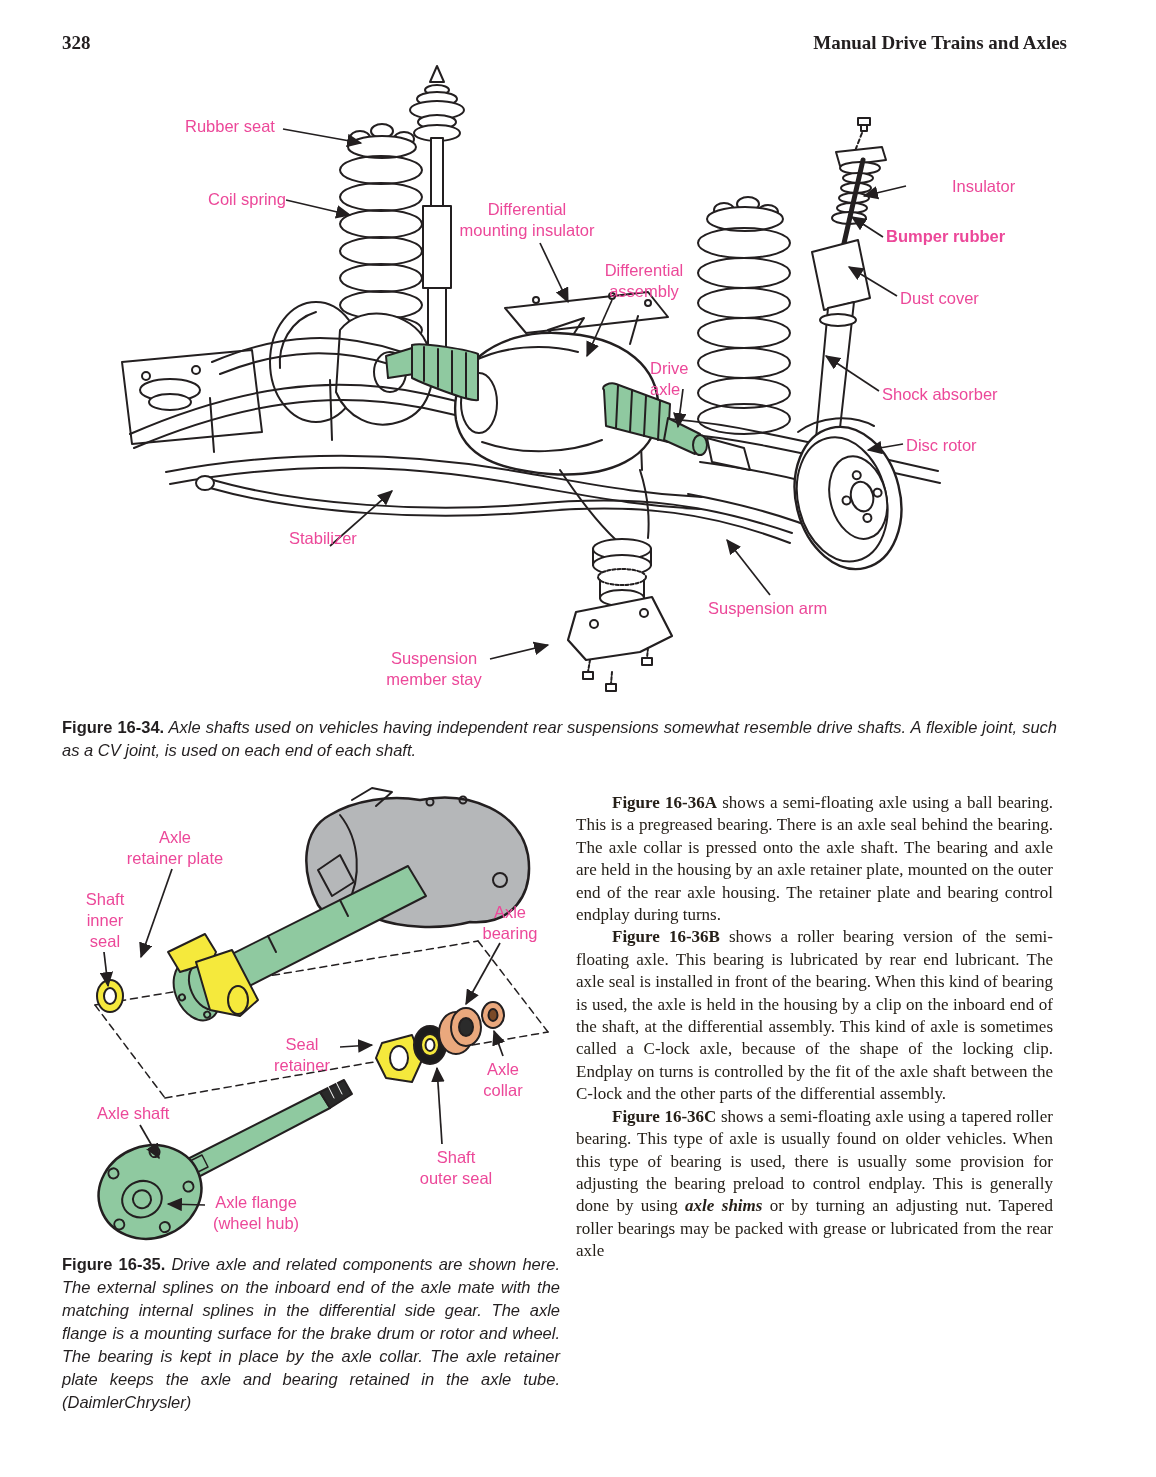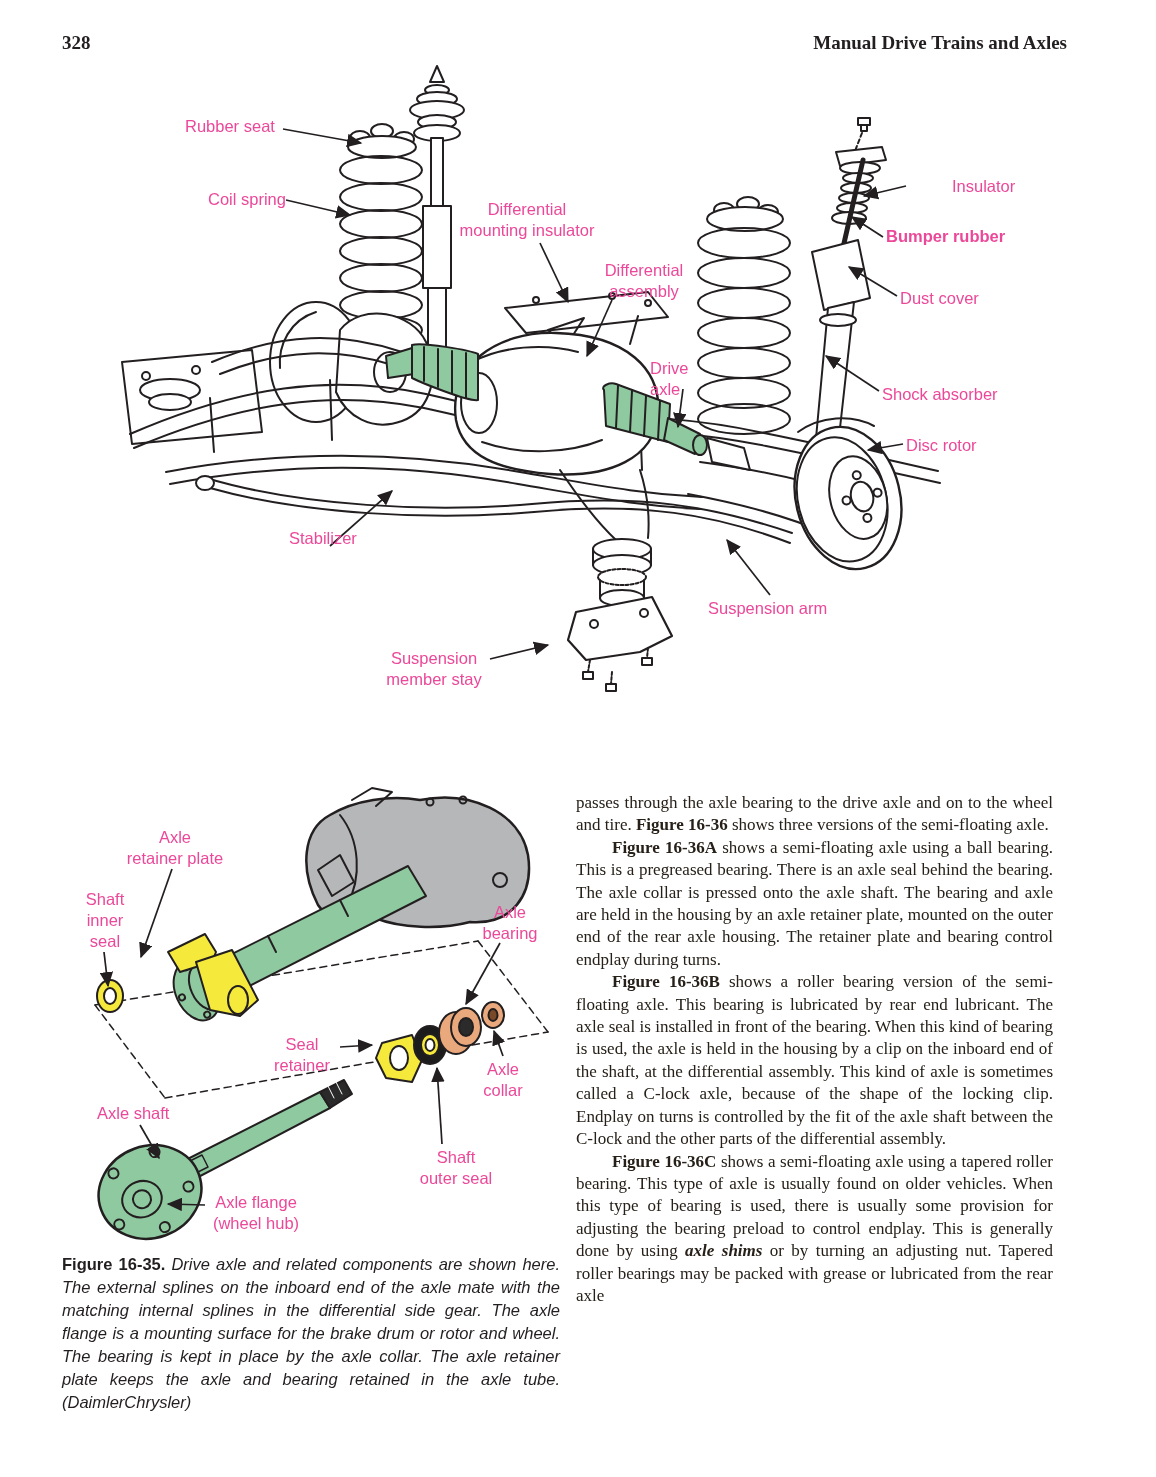--- a/index.html
+++ b/index.html
@@ -280,20 +280,23 @@
   <div class="lbl" style="left:952px;top:176px;width:80px;">Insulator</div>
   <div class="lbl" style="left:886px;top:226px;width:120px;font-weight:bold;">Bumper rubber</div>
   <div class="lbl" style="left:900px;top:288px;width:94px;">Dust cover</div>
   <div class="lbl" style="left:882px;top:384px;width:128px;">Shock absorber</div>
   <div class="lbl" style="left:906px;top:435px;width:84px;">Disc rotor</div>
   <div class="lbl" style="left:289px;top:528px;width:80px;">Stabilizer</div>
   <div class="lbl" style="left:708px;top:598px;width:132px;">Suspension arm</div>
   <div class="lbl" style="left:380px;top:648px;width:108px;text-align:center;">Suspension
 member stay</div>
 
+  <p class="caption" style="left:62px;top:716px;width:995px;">
+    <span class="caplabel">Figure 16-34.</span><span> Axle shafts used on vehicles having independent rear suspensions somewhat resemble drive shafts. A flexible joint, such as a CV joint, is used on each end of each shaft.</span>
+  </p>
 
   <div class="lbl" style="left:100px;top:827px;width:150px;text-align:center;">Axle
 retainer plate</div>
   <div class="lbl" style="left:76px;top:889px;width:58px;text-align:center;">Shaft
 inner
 seal</div>
   <div class="lbl" style="left:470px;top:902px;width:80px;text-align:center;">Axle
 bearing</div>
   <div class="lbl" style="left:262px;top:1034px;width:80px;text-align:center;">Seal
 retainer</div>
@@ -303,19 +306,18 @@
   <div class="lbl" style="left:413px;top:1147px;width:86px;text-align:center;">Shaft
 outer seal</div>
   <div class="lbl" style="left:206px;top:1192px;width:100px;text-align:center;">Axle flange
 (wheel hub)</div>
 
   <p class="caption" style="left:62px;top:1253px;width:498px;">
     <span class="caplabel">Figure 16-35.</span><span> Drive axle and related components are shown here. The external splines on the inboard end of the axle mate with the matching internal splines in the differential side gear. The axle flange is a mounting surface for the brake drum or rotor and wheel. The bearing is kept in place by the axle collar. The axle retainer plate keeps the axle and bearing retained in the axle tube. (DaimlerChrysler)</span>
   </p>
 
   <div class="bodycol">
-      <p class="bp"><span>passes through the axle bearing to the drive axle and on to the wheel and tire. </span><span class="b">Figure 16-36</span><span> shows three versions of the semi-floating axle.</span></p>
       <p class="bp ind"><span class="b">Figure 16-36A</span><span> shows a semi-floating axle using a ball bearing. This is a pregreased bearing. There is an axle seal behind the bearing. The axle collar is pressed onto the axle shaft. The bearing and axle are held in the housing by an axle retainer plate, mounted on the outer end of the rear axle housing. The retainer plate and bearing control endplay during turns.</span></p>
       <p class="bp ind"><span class="b">Figure 16-36B</span><span> shows a roller bearing version of the semi-floating axle. This bearing is lubricated by rear end lubricant. The axle seal is installed in front of the bearing. When this kind of bearing is used, the axle is held in the housing by a clip on the inboard end of the shaft, at the differential assembly. This kind of axle is sometimes called a C-lock axle, because of the shape of the locking clip. Endplay on turns is controlled by the fit of the axle shaft between the C-lock and the other parts of the differential assembly.</span></p>
       <p class="bp ind"><span class="b">Figure 16-36C</span><span> shows a semi-floating axle using a tapered roller bearing. This type of axle is usually found on older vehicles. When this type of bearing is used, there is usually some provision for adjusting the bearing preload to control endplay. This is generally done by using </span><span class="bi">axle shims</span><span> or by turning an adjusting nut. Tapered roller bearings may be packed with grease or lubricated from the rear axle</span></p>
     </div>
 
 </div>
 
 </body></html>

